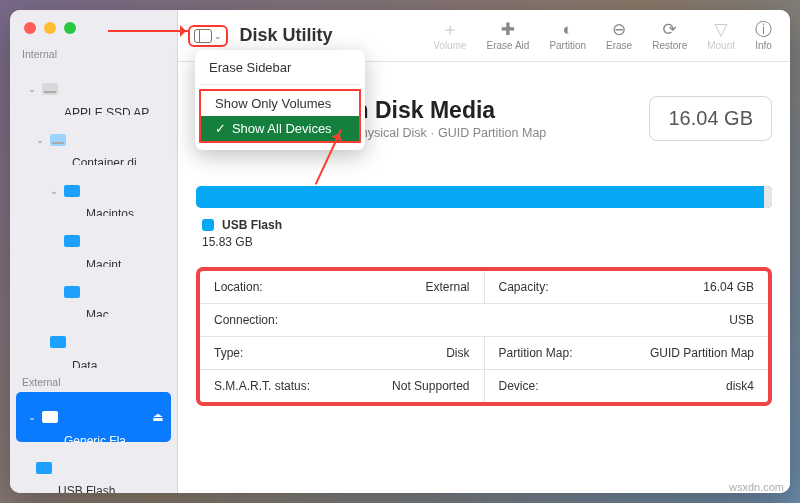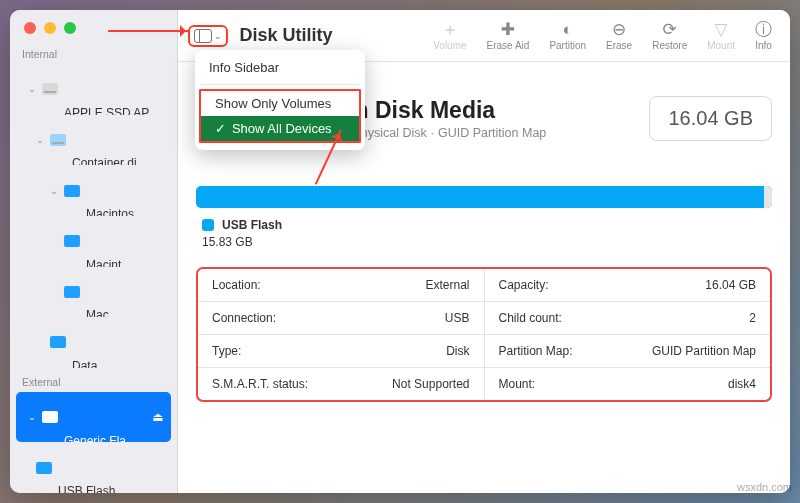--- a/index.html
+++ b/index.html
@@ -45,40 +45,40 @@
 .drive-art::after{content:""; position:absolute; left:10px; right:10px; top:40px; height:6px; background:#555; border-radius:2px;}
 .hdr-text h1{font-size:23px; font-weight:700; color:#222;}
 .hdr-text .sub{font-size:12.5px; color:#888; margin-top:2px;}
 .cap-box{ margin-left:auto; border:1px solid #d6d6d6; border-radius:8px; padding:10px 18px; font-size:20px; color:#555;}
 
 .usage-bar{height:22px; background:#06a7f4; border-radius:5px; margin:22px 0 10px; position:relative;}
 .usage-bar::after{content:""; position:absolute; right:0; top:0; bottom:0; width:8px; background:#e6e6e6; border-radius:0 5px 5px 0;}
 .legend{display:flex; align-items:center; gap:8px; font-size:12px; color:#333; margin-bottom:3px; margin-left:6px;}
 .legend .sw{width:12px; height:12px; background:#06a7f4; border-radius:3px;}
 
-.info-table{ border:2px solid #ef4444; border-radius:7px; margin-top:18px; overflow:hidden;}
+.info-table{ border:4px solid #ef4444; border-radius:7px; margin-top:18px; overflow:hidden;}
 .info-row{display:flex; border-top:1px solid #e3e3e3;}
 .info-row:first-child{border-top:none;}
 .cell{flex:1; display:flex; padding:9px 14px; font-size:12px;}
 .cell+.cell{border-left:1px solid #e3e3e3;}
 .cell .k{color:#333;}
 .cell .v{margin-left:auto; color:#333;}
 
 .menu { position:absolute; left:195px; top:50px; width:170px; background:#fff; border-radius:8px; box-shadow:0 6px 22px rgba(0,0,0,.25); padding:5px 0; font-size:13px;}
 .menu-item{padding:5px 14px; color:#333;}
 .menu-sep{height:1px; background:#e6e6e6; margin:4px 6px;}
 .menu-item.checked::before{content:"✓"; margin-right:6px; color:#fff;}
 .menu-item.hl{background:#15803d; color:#fff;}
 .menu-box{border:2px solid #ff3b30; border-radius:1px; margin:2px 4px;}
 
 .arrow1{position:absolute; left:108px; top:30px; width:82px; height:2px; background:#ff3b30;}
 .arrow1::after{content:""; position:absolute; right:-2px; top:-5px; border:6px solid transparent; border-left-color:#ff3b30;}
 .arrow2{position:absolute; left:340px; top:130px; width:2px; height:60px; background:#ff3b30; transform:rotate(25deg); transform-origin:top;}
 .arrow2::before{content:""; position:absolute; top:-2px; left:-5px; border:6px solid transparent; border-bottom-color:#ff3b30;}
-.watermark{position:absolute; right:8px; bottom:10px; font-size:11px; color:rgba(0,0,0,.35);}
+.watermark{position:absolute; right:16px; bottom:10px; font-size:11px; color:rgba(0,0,0,.35);}
 </style>
 </head>
 <body>
 
 <div class="window">
 
   <div class="sidebar">
     <div class="traffic">
       <div class="dot r"></div>
       <div class="dot y"></div>
@@ -191,52 +191,48 @@
             <div class="cell">
               <span class="k">Capacity:</span>
               <span class="v">16.04 GB</span>
             </div>
           </div>
         <div class="info-row">
             <div class="cell">
               <span class="k">Connection:</span>
               <span class="v">USB</span>
             </div>
-            <div class="cell">
-              <span class="k">Child count:</span>
-              <span class="v">2</span>
-            </div>
           </div>
         <div class="info-row">
             <div class="cell">
               <span class="k">Type:</span>
               <span class="v">Disk</span>
             </div>
             <div class="cell">
               <span class="k">Partition Map:</span>
               <span class="v">GUID Partition Map</span>
             </div>
           </div>
         <div class="info-row">
             <div class="cell">
               <span class="k">S.M.A.R.T. status:</span>
               <span class="v">Not Supported</span>
             </div>
             <div class="cell">
-              <span class="k">Mount:</span>
+              <span class="k">Device:</span>
               <span class="v">disk4</span>
             </div>
           </div>
       </div>
     </div>
   </div>
 </div>
 
 <div class="menu">
-  <div class="menu-item">Info Sidebar</div>
+  <div class="menu-item">Erase Sidebar</div>
   <div class="menu-sep"></div>
   <div class="menu-box">
     <div class="menu-item">Show Only Volumes</div>
     <div class="menu-item hl checked">Show All Devices</div>
   </div>
 </div>
 
 <div class="arrow1"></div>
 <div class="arrow2"></div>
 

